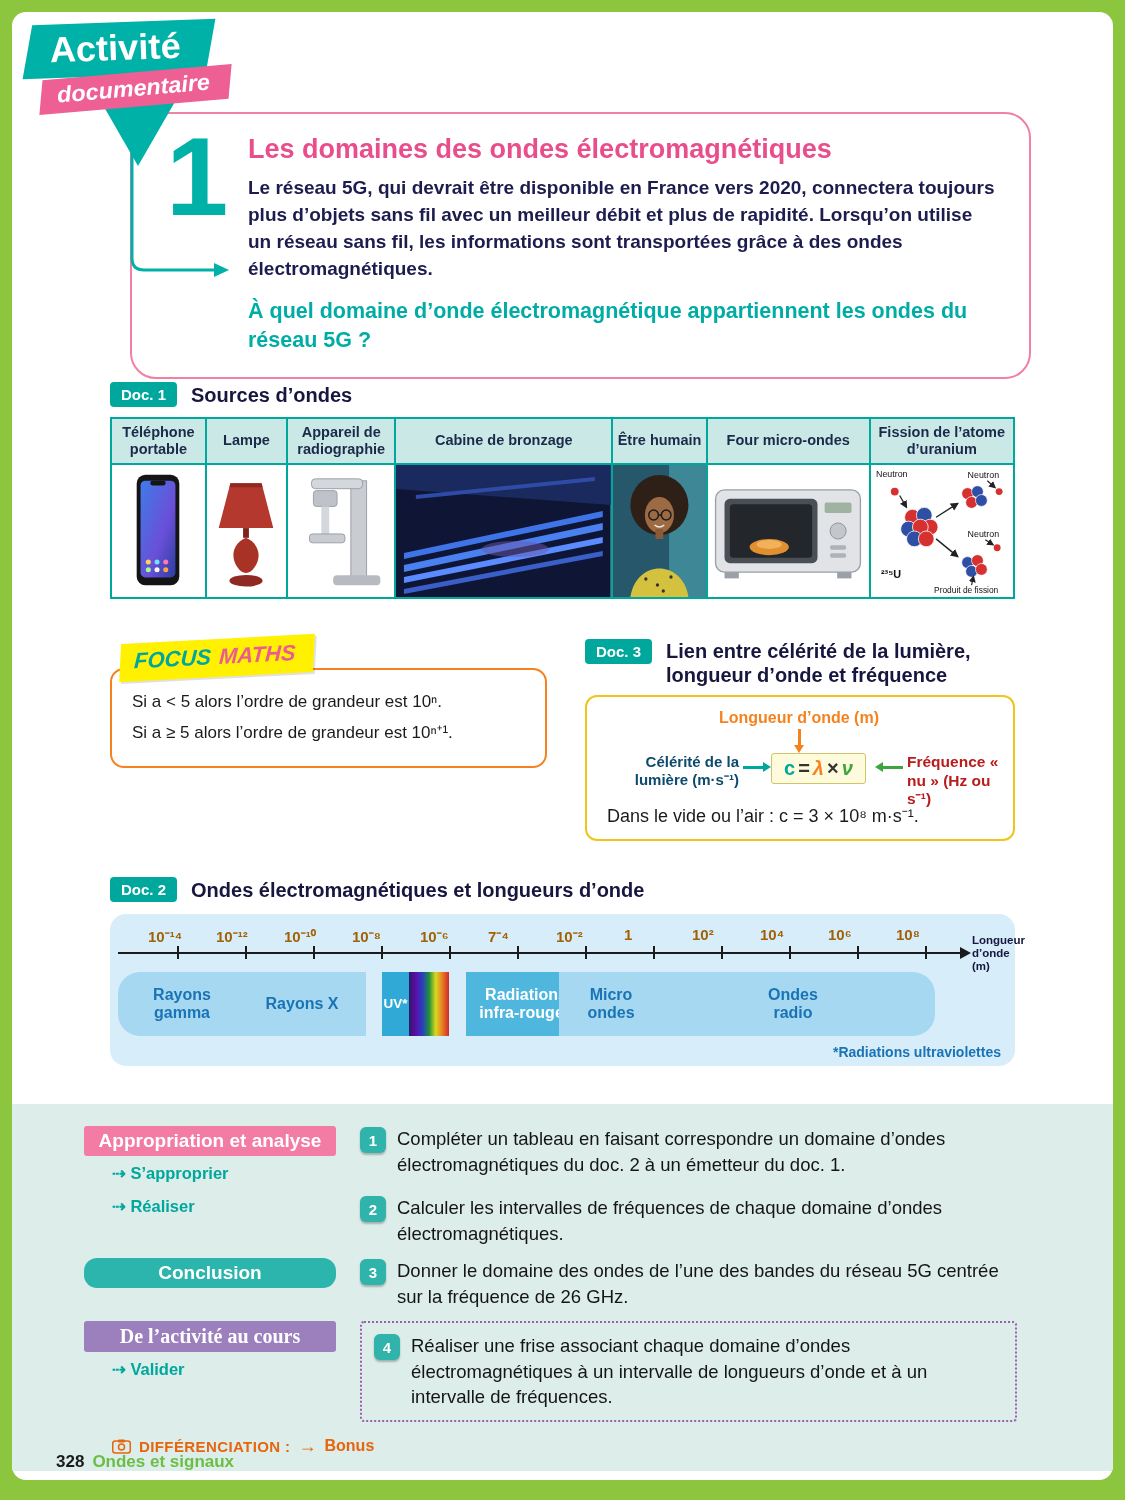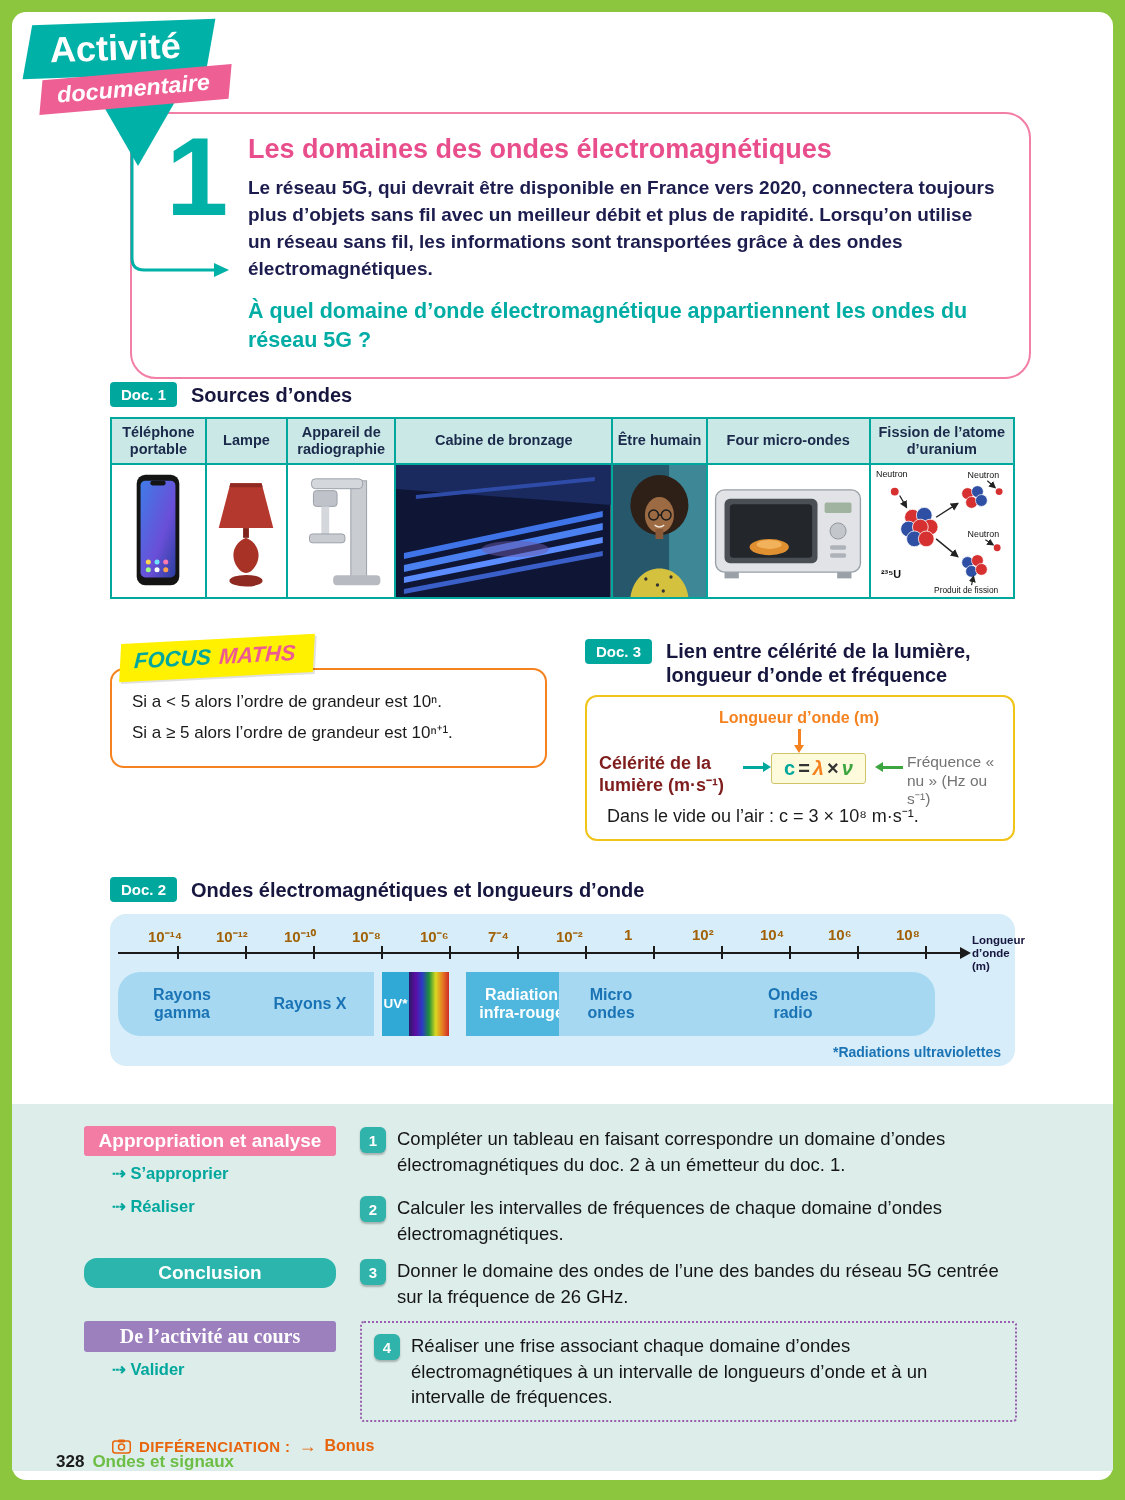--- a/index.html
+++ b/index.html
@@ -96,34 +96,34 @@
   .doc3-box {
     margin-top:8px; border:2.5px solid #F0C419; border-radius:12px;
     padding:10px 12px 12px 12px; background:#fff;
   }
   .d3-diagram { position:relative; height:92px; }
   .d3-wave-label { position:absolute; left:110px; top:2px; width:180px; text-align:center;
     color:#F5821F; font-weight:800; font-size:16px; }
   .d3-arrow-down { position:absolute; left:199px; top:22px; width:2.5px; height:16px; background:#F5821F; }
   .d3-arrow-down::after { content:""; position:absolute; left:-4px; top:16px;
     border-left:5.5px solid transparent; border-right:5.5px solid transparent; border-top:8px solid #F5821F; }
-  .d3-celerity { position:absolute; left:0; top:46px; width:140px; text-align:left;
-    color:#7f1d1d; font-weight:800; font-size:18px; line-height:1.2; }
+  .d3-celerity { position:absolute; left:0; top:46px; width:140px; text-align:right;
+    color:#0c4a6e; font-weight:800; font-size:15px; line-height:1.2; }
   .d3-arrow-right { position:absolute; left:144px; top:59px; width:20px; height:2.5px; background:#00A79D; }
   .d3-arrow-right::after { content:""; position:absolute; right:-8px; top:-4px;
     border-top:5.5px solid transparent; border-bottom:5.5px solid transparent; border-left:8px solid #00A79D; }
   .d3-formula { position:absolute; left:172px; top:46px; background:#FEFBDC; border:1px solid #CFC46A;
     border-radius:3px; padding:3px 12px; font-size:20px; font-weight:800; white-space:nowrap; }
   .d3-formula .fc { color:#00A79D; } .d3-formula .fe { color:#333; padding:0 3px; }
   .d3-formula .fl { color:#F5821F; font-style:italic; } .d3-formula .fn { color:#3DA53F; font-style:italic; }
   .d3-arrow-left { position:absolute; left:284px; top:59px; width:20px; height:2.5px; background:#3DA53F; }
   .d3-arrow-left::before { content:""; position:absolute; left:-8px; top:-4px;
     border-top:5.5px solid transparent; border-bottom:5.5px solid transparent; border-right:8px solid #3DA53F; }
   .d3-freq { position:absolute; left:308px; top:46px; width:100px;
-    color:#737373; font-weight:400; font-size:15.5px; line-height:1.2; }
+    color:#b91c1c; font-weight:700; font-size:15.5px; line-height:1.2; }
   .d3-note { color:#1b1b1b; font-size:18px; margin-top:4px; padding-left:8px; }
 
   
   .doc2 { margin-top:36px; }
   .doc2-panel { position:relative; margin-top:12px; height:152px; background:#D7EDF9; border-radius:16px; }
   .axis-line { position:absolute; left:8px; top:38px; width:844px; height:2px; background:#1b1b1b; }
   .axis-head { position:absolute; left:850px; top:33px; width:0; height:0;
     border-top:6px solid transparent; border-bottom:6px solid transparent; border-left:11px solid #1b1b1b; }
   .axis-label { position:absolute; left:862px; top:20px; width:48px;
     color:#16163F; font-weight:800; font-size:11.5px; line-height:1.15; }
@@ -423,21 +423,21 @@
       <div class="tick-mark" style="left:475px"></div>
       <div class="tick-mark" style="left:543px"></div>
       <div class="tick-mark" style="left:611px"></div>
       <div class="tick-mark" style="left:679px"></div>
       <div class="tick-mark" style="left:747px"></div>
       <div class="tick-mark" style="left:815px"></div>
 
       <div class="band" style="left:8px;   width:128px; border-radius:22px 0 0 22px;">
           <span>Rayons gamma</span>
         </div>
-      <div class="band" style="left:136px; width:128px;">
+      <div class="band" style="left:128px; width:128px;">
           <span>Rayons X</span>
         </div>
       <div class="band band-uv" style="left:272px; width:27px;">
           <span>UV*</span>
         </div>
       <div class="band band-rainbow" style="left:299px; width:40px;"></div>
       <div class="band band-ir" style="left:356px; width:120px;">
           <span>Radiations infra-rouges</span>
         </div>
       <div class="band" style="left:449px; width:104px;">

